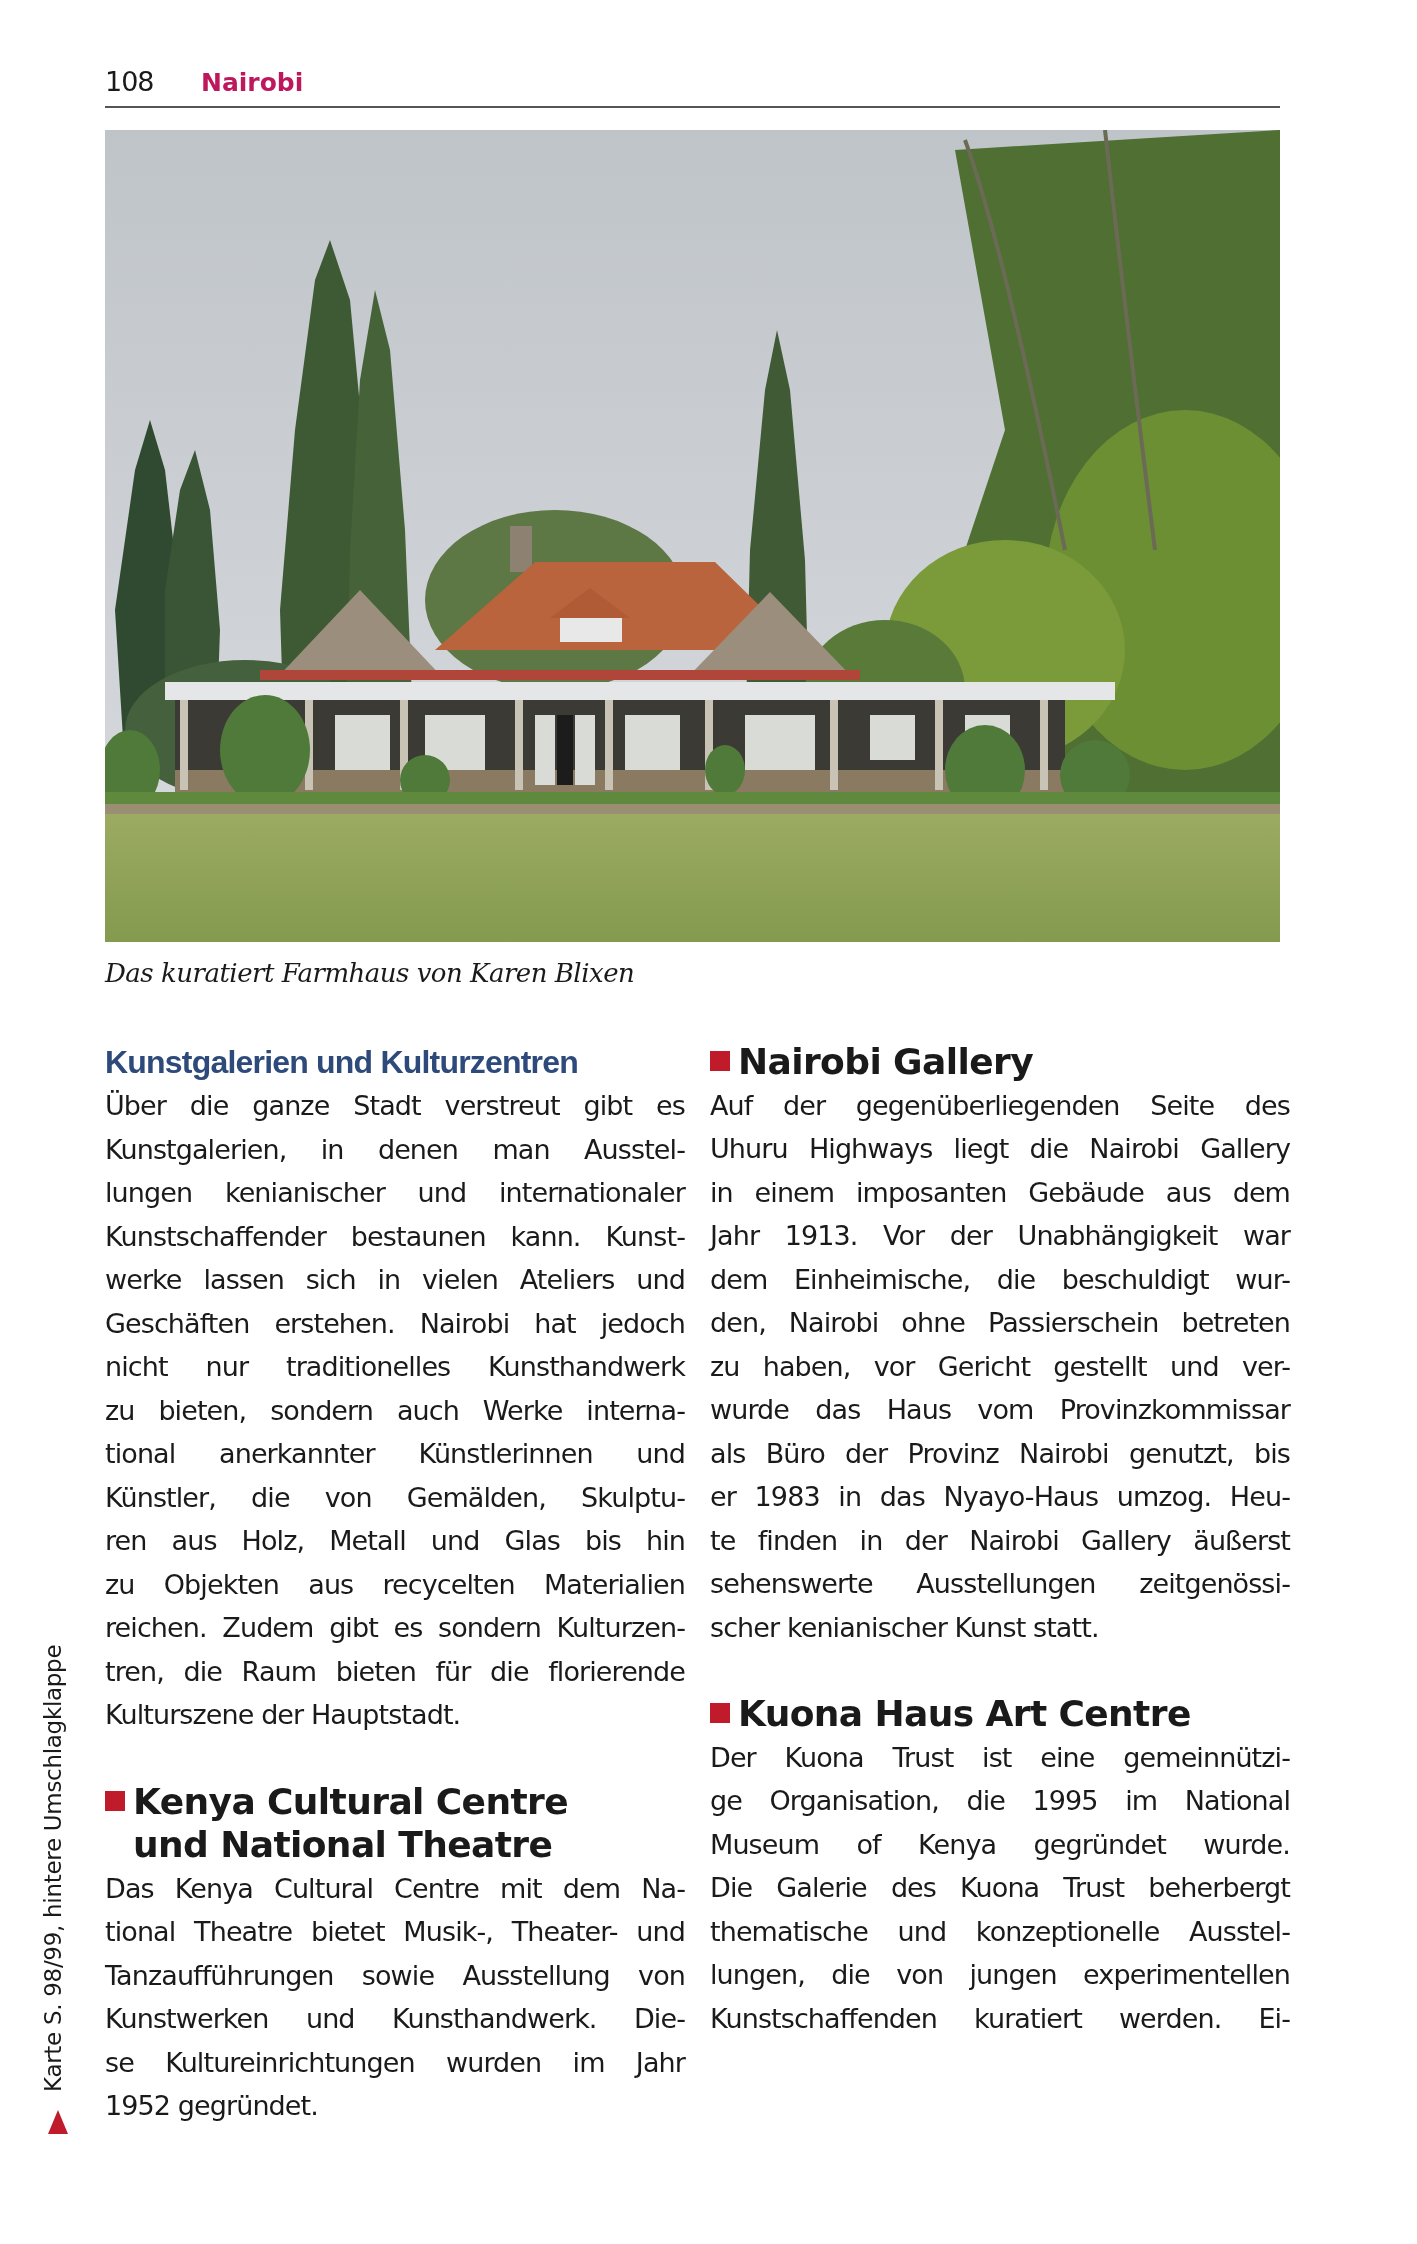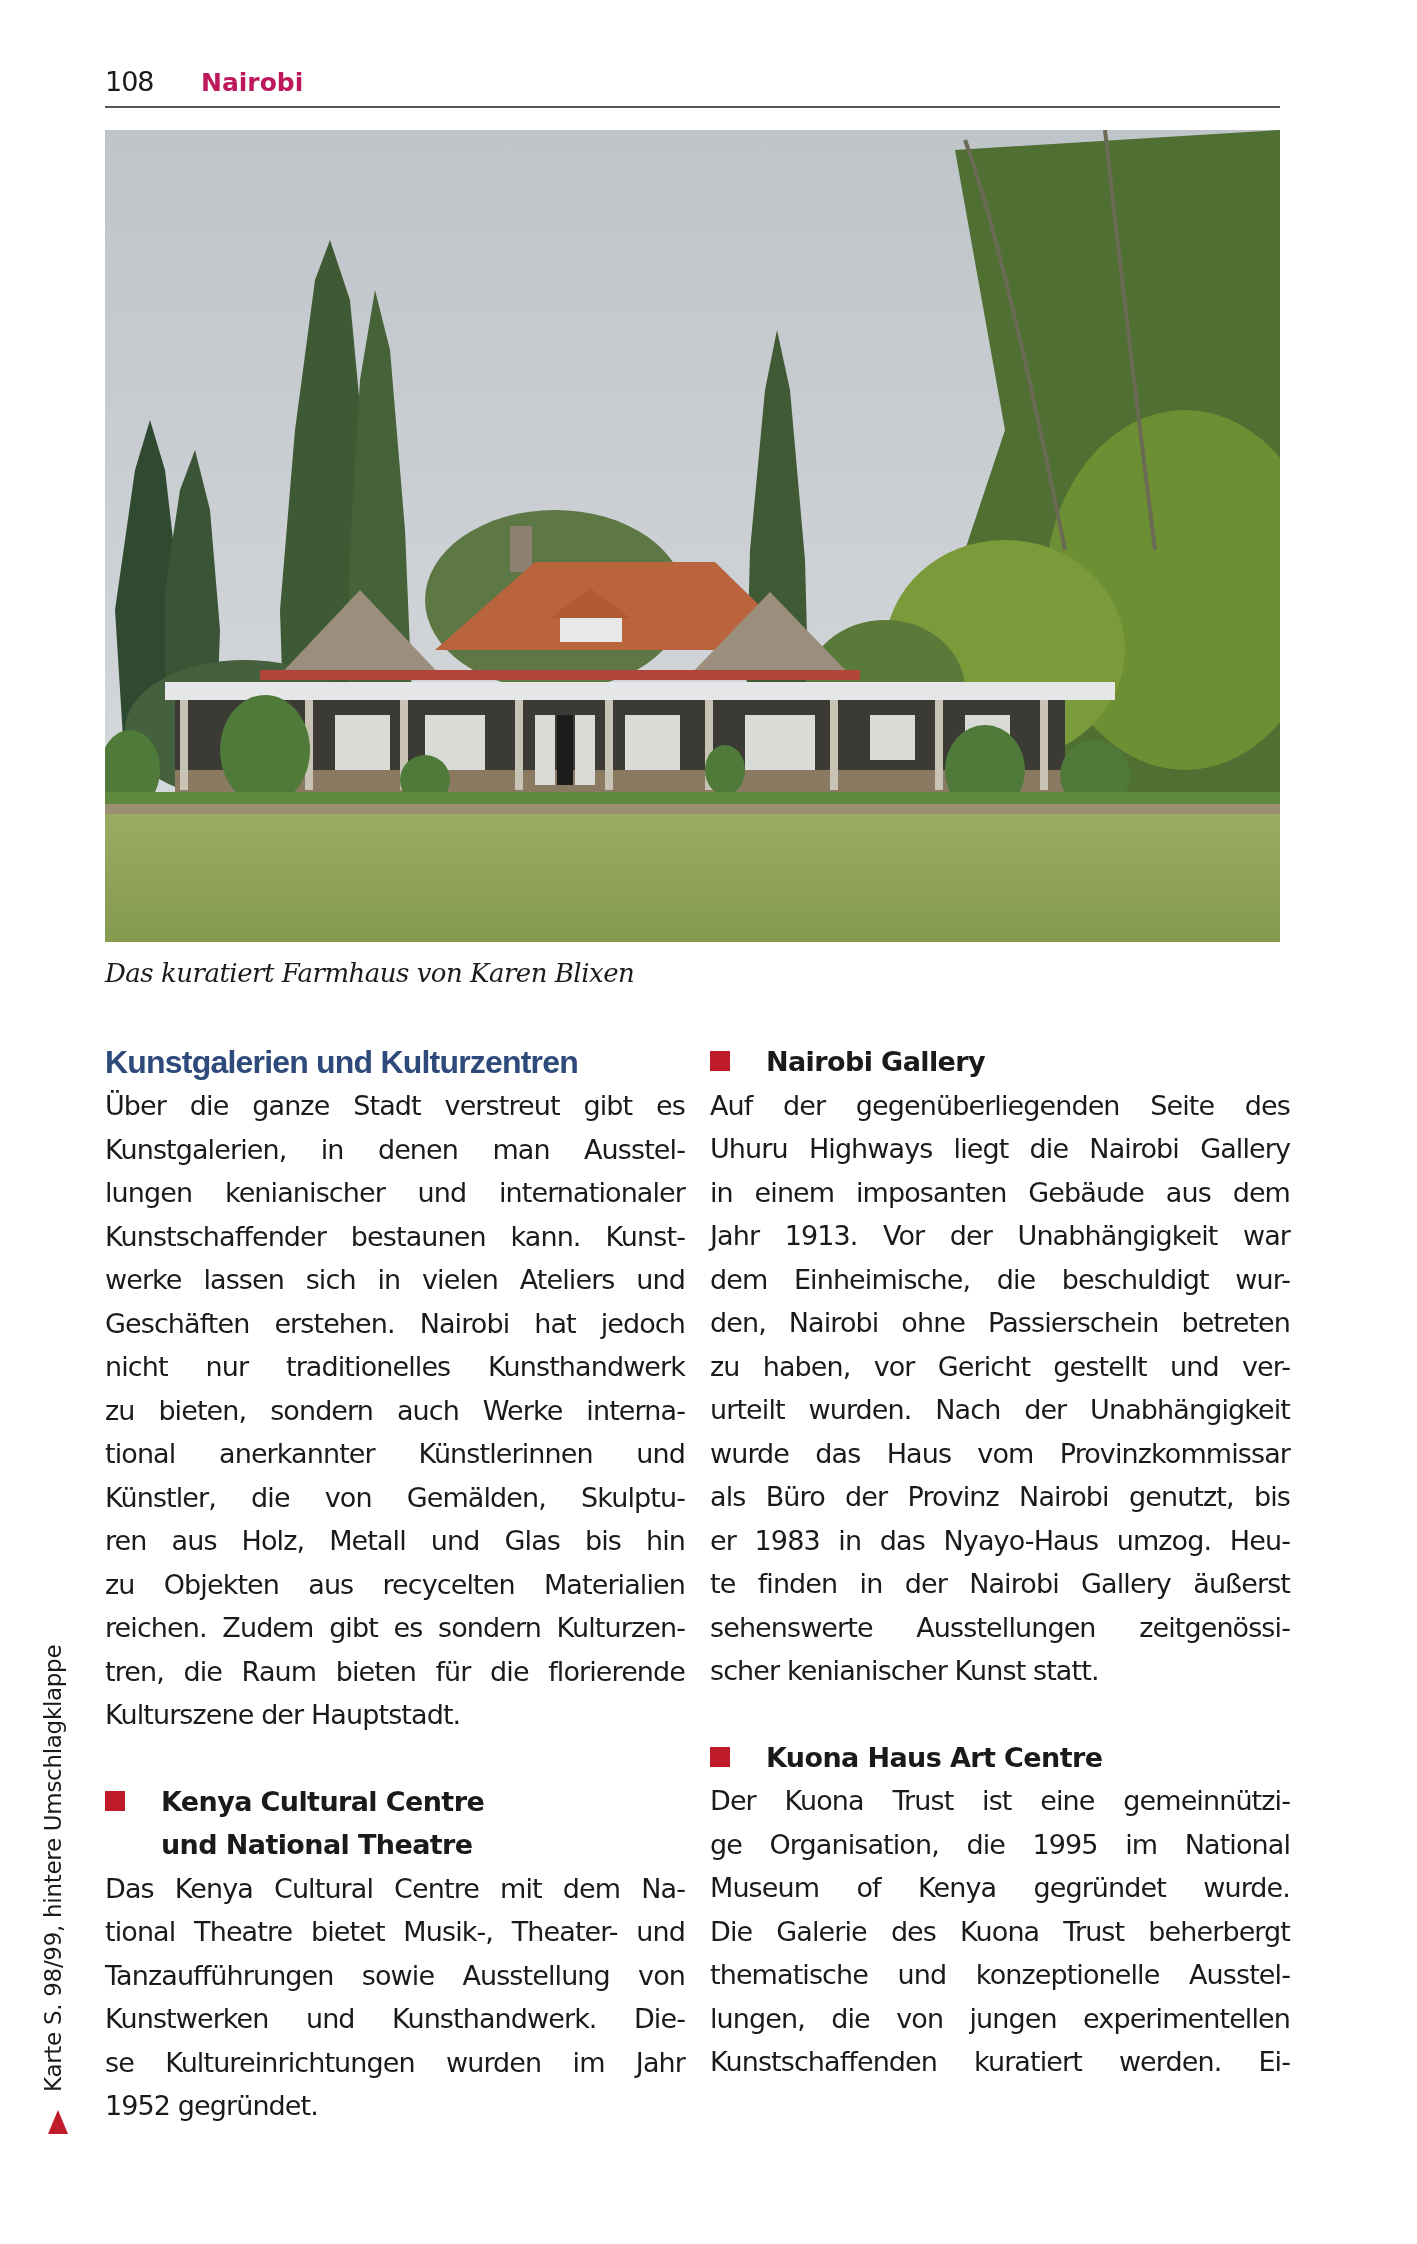--- a/index.html
+++ b/index.html
@@ -26,21 +26,21 @@
   
   .col { position: absolute; top: 1040px; width: 580px; }
   .col.left { left: 105px; }
   .col.right { left: 710px; }
 
   .sec-title { font-family: Liberation Sans, sans-serif; font-weight: bold; font-size: 32px; color: #2d4a7a; line-height: 44px; letter-spacing: -0.8px; white-space: nowrap; }
   .para { font-family: "DejaVu Sans", sans-serif; font-size: 27px; line-height: 43.5px; color: #1a1a1a; letter-spacing: -0.9px; }
   .para .ln { display: block; text-align: justify; text-align-last: justify; white-space: nowrap; height: 43.5px; overflow: visible; }
   .para .ln.last { text-align-last: left; }
 
-  .entry-head { position: relative; padding-left: 56px; font-family: "DejaVu Sans", sans-serif; font-weight: bold; font-size: 27px; line-height: 43.5px; color: #1a1a1a; letter-spacing: -0.6px; }
+  .entry-head { position: relative; padding-left: 28px; font-family: "DejaVu Sans", sans-serif; font-weight: bold; font-size: 36px; line-height: 43.5px; color: #1a1a1a; letter-spacing: -0.6px; }
   .entry-head .sq { position: absolute; left: 0; top: 11px; width: 20px; height: 20px; background: #c01b2a; }
   .entry-head .hl { display: block; white-space: nowrap; }
   .gap { height: 43px; }
 </style>
 </head>
 <body>
 
 <div class="page">
 
   <div class="run-header">
@@ -186,21 +186,20 @@
       <span class="hl">Nairobi Gallery</span>
     </div>
     <div class="para">
       <span class="ln">Auf der gegenüberliegenden Seite des</span>
       <span class="ln">Uhuru Highways liegt die Nairobi Gallery</span>
       <span class="ln">in einem imposanten Gebäude aus dem</span>
       <span class="ln">Jahr 1913. Vor der Unabhängigkeit war</span>
       <span class="ln">dem Einheimische, die beschuldigt wur-</span>
       <span class="ln">den, Nairobi ohne Passierschein betreten</span>
       <span class="ln">zu haben, vor Gericht gestellt und ver-</span>
-      <span class="ln">urteilt wurden. Nach der Unabhängigkeit</span>
       <span class="ln">wurde das Haus vom Provinzkommissar</span>
       <span class="ln">als Büro der Provinz Nairobi genutzt, bis</span>
       <span class="ln">er 1983 in das Nyayo-Haus umzog. Heu-</span>
       <span class="ln">te finden in der Nairobi Gallery äußerst</span>
       <span class="ln">sehenswerte Ausstellungen zeitgenössi-</span>
       <span class="ln last">scher kenianischer Kunst statt.</span>
     </div>
     <div class="gap"></div>
     <div class="entry-head">
       <span class="sq"></span>

